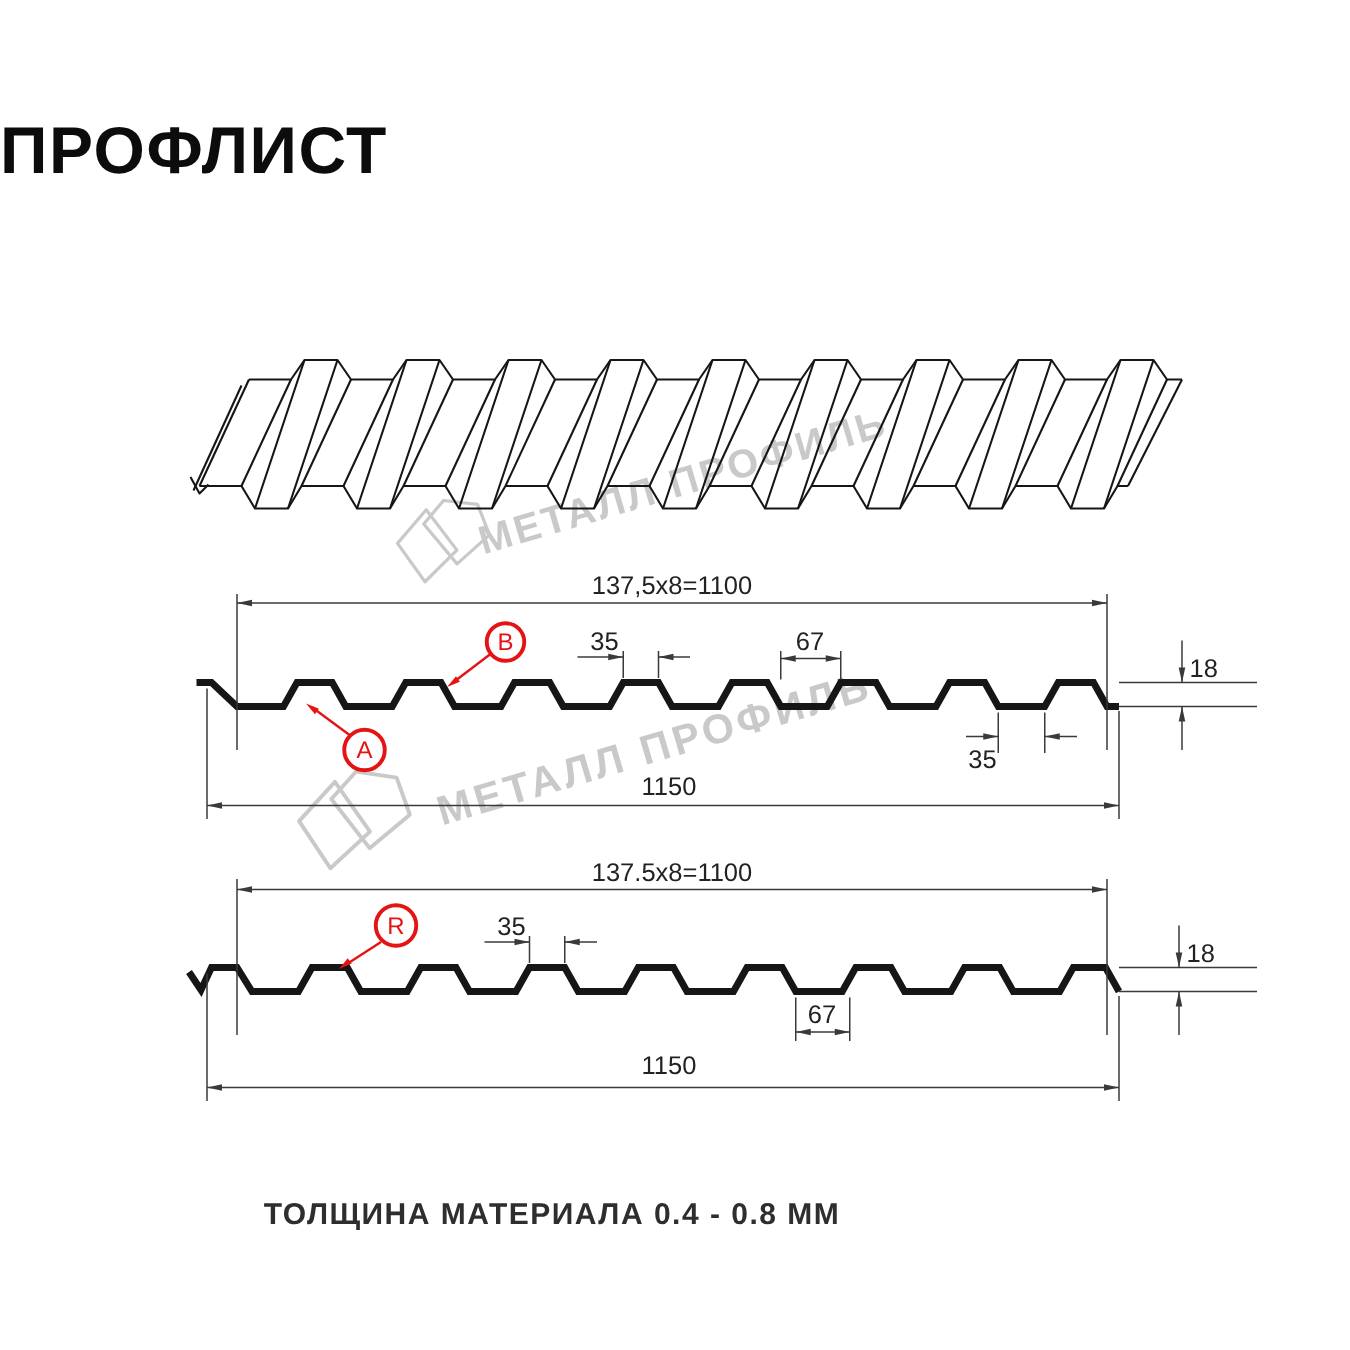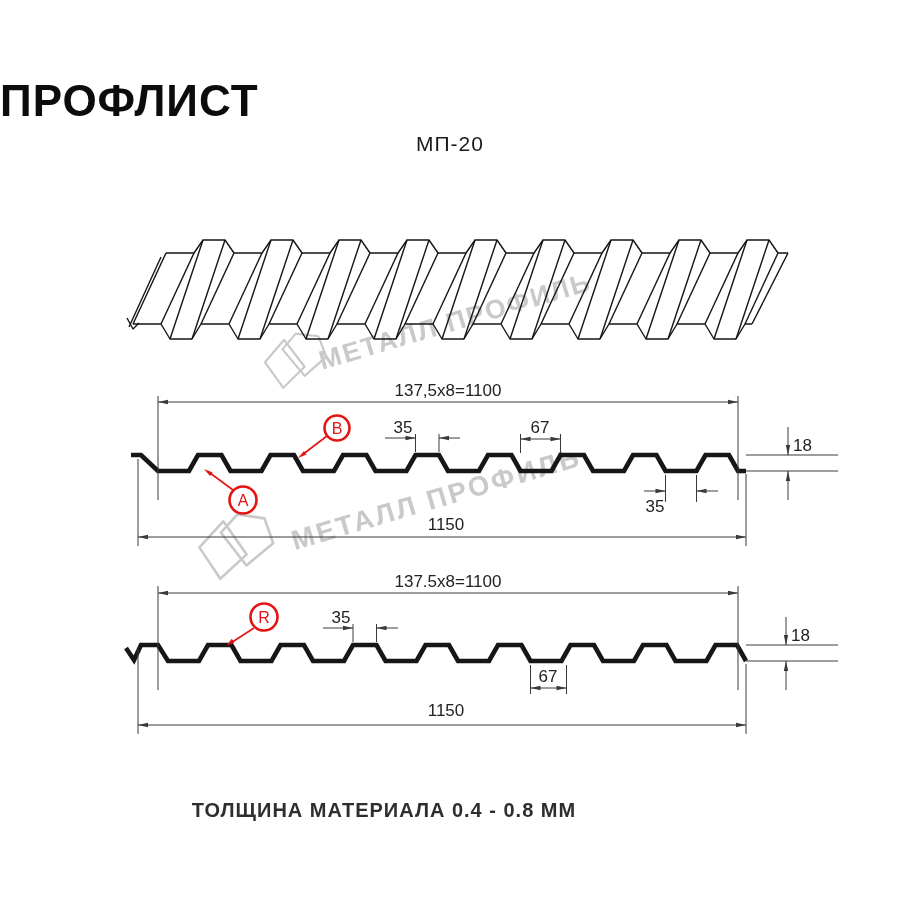--- a/index.html
+++ b/index.html
@@ -3,37 +3,36 @@
 <meta charset="utf-8">
 <style>
   html,body{margin:0;padding:0;background:#ffffff;}
   .page{position:relative;width:900px;height:900px;background:#fff;overflow:hidden;
         font-family:"Liberation Sans",sans-serif;}
   .title{position:absolute;top:76px;left:0;width:900px;text-align:left;
          font-size:44px;font-weight:700;letter-spacing:1px;color:#0c0c0c;}
   .subtitle{position:absolute;top:132px;left:0;width:900px;text-align:center;
          font-size:21px;font-weight:400;letter-spacing:1px;color:#1a1a1a;}
   .footer{position:absolute;top:799px;left:0;width:736px;text-align:center;
-         font-size:20px;font-weight:700;letter-spacing:1px;color:#2e2e2e;padding-left:16px;}
+         font-size:20px;font-weight:700;letter-spacing:1px;color:#2e2e2e;}
   svg{position:absolute;left:0;top:0;}
   .dim{font-family:"Liberation Sans",sans-serif;font-size:17px;fill:#222222;}
   .red-t{font-family:"Liberation Sans",sans-serif;font-size:16px;fill:var(--red,#e51414);}
   .wm-t{font-family:"Liberation Sans",sans-serif;font-weight:700;fill:var(--wm,#c9c9c9);}
   .wm-shape{fill:none;stroke:var(--wm,#c9c9c9);stroke-width:2.4;stroke-linejoin:round;}
   .redline{stroke:var(--red,#e51414);stroke-width:1.6;fill:none;}
   .redcirc{stroke:var(--red,#e51414);stroke-width:2.6;fill:none;}
   .redhead{fill:var(--red,#e51414);stroke:none;}
 </style>
 </head>
 <body>
 
 <div class="page">
 
   <div class="title">ПРОФЛИСТ</div>
-  <div class="subtitle">МП-20</div>
 
   <svg width="900" height="900" viewBox="0 0 900 900">
 
     <g>
       <g transform="translate(258,338) rotate(-12) scale(0.9)">
         <path class="wm-shape" d="M2,28 L28,8 L44,42 L16,60 Z"></path>
         <path class="wm-shape" d="M24,18 L42,4 L66,12 L70,36 L42,52 Z"></path>
       </g>
       <text class="wm-t" x="455" y="330" text-anchor="middle" font-size="26.5" letter-spacing="2" transform="rotate(-16.5 455 320)">МЕТАЛЛ ПРОФИЛЬ</text>
     </g>

